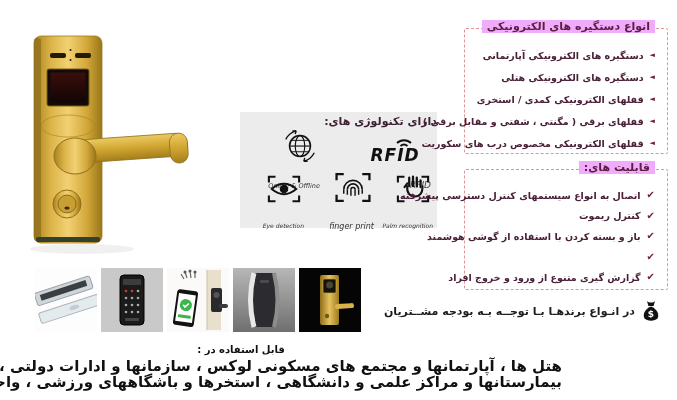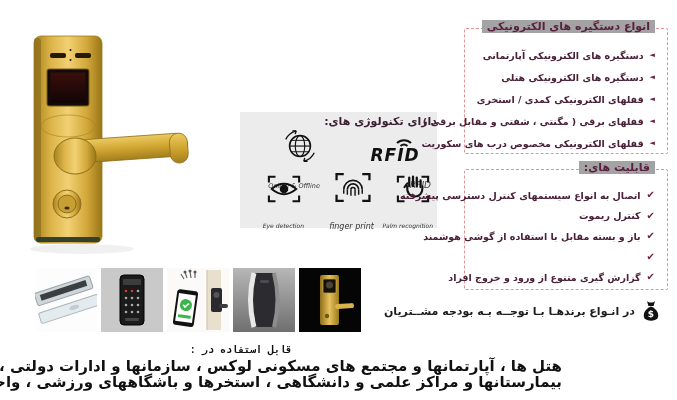--- a/index.html
+++ b/index.html
@@ -1,21 +1,21 @@
 <!DOCTYPE html>
 <html lang="fa"><head>
 <meta charset="utf-8">
 <style>
   html,body{margin:0;padding:0;}
   body{font-family:"DejaVu Sans", sans-serif; background:#fff;}
   #stage{position:relative;width:677px;height:400px;background:#fff;overflow:hidden;}
 
   
   .dash-box{position:absolute;left:464px;width:204px;border:1.5px dashed #e09494;border-radius:2px;box-sizing:border-box;}
-  .dash-box .box-title{position:absolute;top:-9px;right:12px;background:#a3a3a3;padding:0 5px;
+  .dash-box .box-title{position:absolute;top:-9px;right:12px;background:#f0abfc;padding:0 5px;
      font-size:11px;font-weight:bold;color:#5a2040;direction:rtl;white-space:nowrap;}
   #types-box{top:28px;height:126px;padding-top:15px;}
   #features-box{top:169px;height:121px;padding-top:15px;padding-left:8px;}
   .item-row{display:flex;flex-direction:row;align-items:center;justify-content:flex-start;
      direction:rtl;gap:6px;height:22px;padding-right:12px;}
   #features-box .item-row{height:20.5px;}
   .bullet{color:#6b1f3e;font-size:7px;line-height:1;flex:0 0 auto;}
   .check{color:#6b1f3e;font-size:10px;line-height:1;flex:0 0 auto;}
   .item-text{font-size:9.5px;font-weight:bold;color:#4a2038;white-space:nowrap;}
 
@@ -39,21 +39,21 @@
   #note-0{top:300px;}
   #note-1{top:325px;}
   .note-text{font-size:11px;font-weight:bold;color:#1c1c1c;white-space:nowrap;}
 
   
   #thumbs{position:absolute;left:35px;top:268px;display:flex;gap:4px;}
   .thumb{width:62px;height:64px;flex:0 0 auto;}
 
   
   #usage-title{position:absolute;left:0;top:344px;width:482px;text-align:center;
-     font-size:10px;font-weight:bold;color:#111;direction:rtl;font-family:Liberation Mono, monospace;}
+     font-size:10px;font-weight:bold;color:#111;direction:rtl;}
   #usage-lines{position:absolute;left:0;top:358px;width:562px;text-align:center;direction:rtl;}
   .usage-line{font-size:15px;font-weight:bold;color:#111;line-height:16px;white-space:nowrap;}
 
   
   #main-lock{position:absolute;left:20px;top:6px;}
 </style>
 </head>
 <body>
 
 <div id="stage">
@@ -184,21 +184,21 @@
     <div class="item-row">
       <span class="check">✔</span>
       <span class="item-text">اتصال به انواع سیستمهای کنترل دسترسی پیشرفته</span>
     </div>
     <div class="item-row">
       <span class="check">✔</span>
       <span class="item-text">کنترل ریموت</span>
     </div>
     <div class="item-row">
       <span class="check">✔</span>
-      <span class="item-text">باز و بسته مقابل با استفاده از گوشی هوشمند</span>
+      <span class="item-text">باز و بسته کردن با استفاده از گوشی هوشمند</span>
     </div>
     <div class="item-row">
       <span class="check">✔</span>
     </div>
     <div class="item-row">
       <span class="check">✔</span>
       <span class="item-text">گزارش گیری متنوع از ورود و خروج افراد</span>
     </div>
   </div>
 

